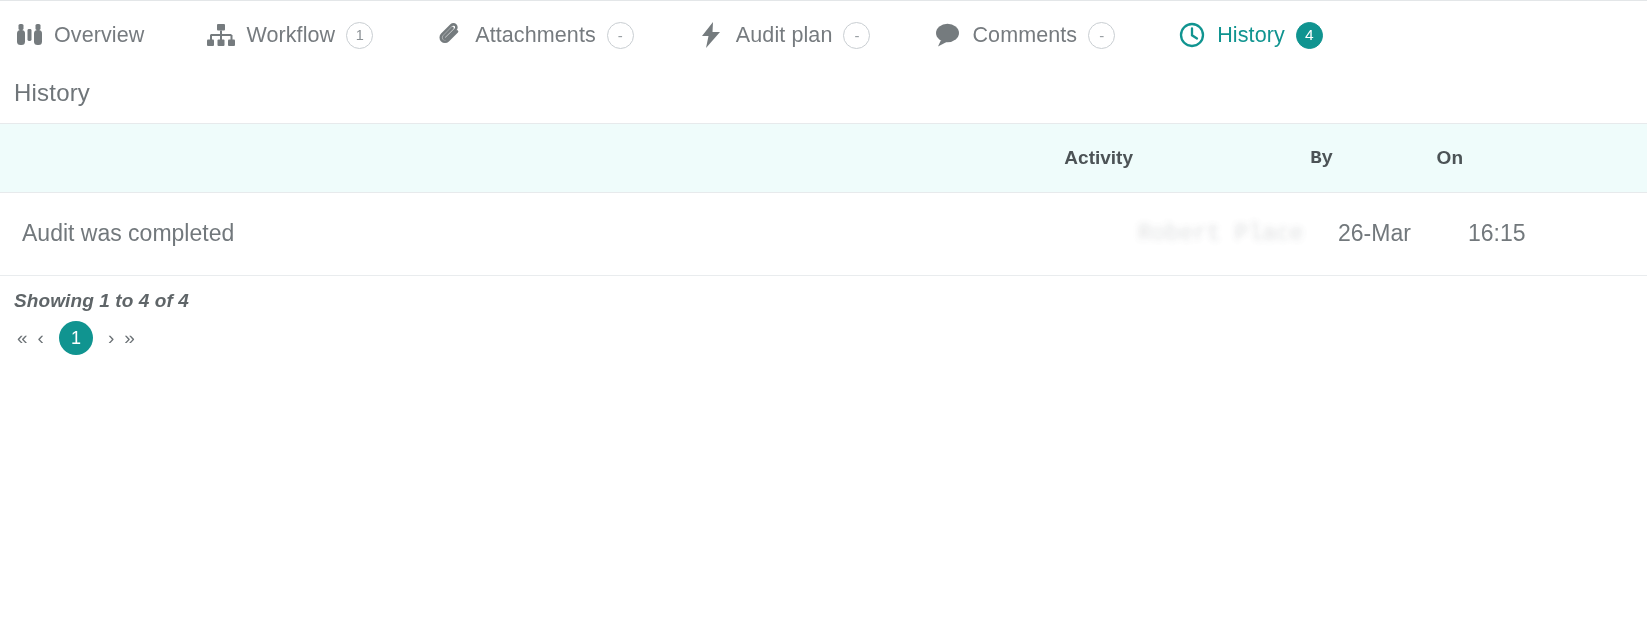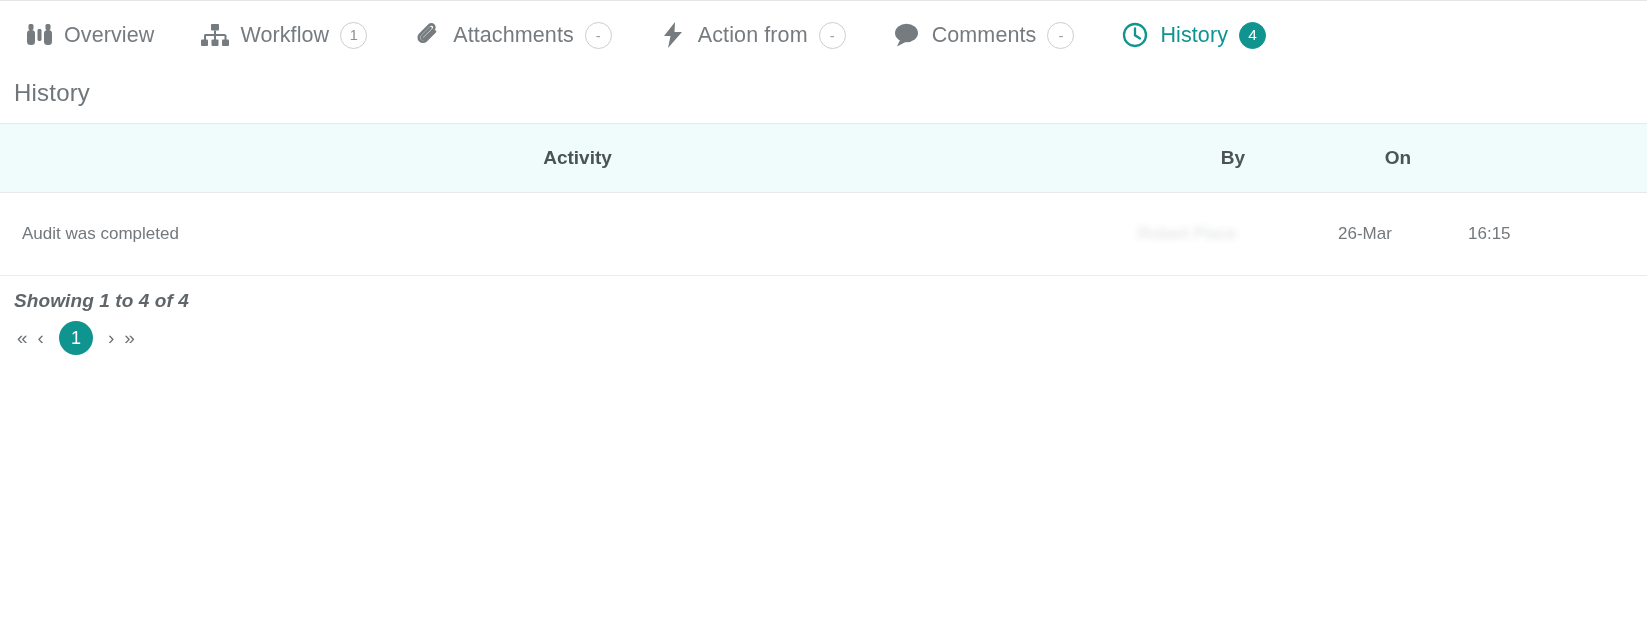--- a/index.html
+++ b/index.html
@@ -15,22 +15,22 @@
     color: #5f6368;
     overflow: hidden;
   }
 
   
   .tabbar {
     display: flex;
     align-items: center;
     height: 69px;
     border-top: 1px solid #e3e6e8;
-    padding-left: 24px;
-    gap: 0px;
+    padding-left: 14px;
+    gap: 16px;
   }
   .tab {
     display: flex;
     align-items: center;
     height: 100%;
     padding: 0 0 0 0;
     margin-right: 46px;
     cursor: pointer;
     user-select: none;
   }
@@ -89,39 +89,39 @@
     margin-top: 16px;
     border-top: 1px solid #e7eaec;
   }
   table.history {
     width: 100%;
     border-collapse: collapse;
     table-layout: fixed;
   }
   table.history thead th {
     background: #effcfb;
-    text-align: center;
+    text-align: right;
     font-size: 19px;
     font-weight: 700;
     color: #4c5356;
     padding: 20px 0 20px 0;
     height: 68px;
     border-bottom: 1px solid #e7eaec;
   }
   table.history tbody td {
-    font-size: 17px;
+    font-size: 23px;
     color: #72787c;
     padding: 26px 0 26px 5px;
     height: 83px;
     border-bottom: 1px solid #e9ecee;
     vertical-align: middle;
     white-space: nowrap;
   }
   .col-activity { width: 1133px; padding-left: 22px !important; }
-  .col-by       { width: 200px; }
+  .col-by       { width: 200px; font-family: Liberation Mono, monospace; }
   .col-on       { width: 130px; margin-left: 28px; }
   .col-at       { width: 184px; }
 
   .redacted {
     color: transparent;
     background: linear-gradient(90deg, rgba(120,126,130,.30), rgba(120,126,130,.30));
     -webkit-background-clip: text;
     background-clip: text;
     filter: blur(3.4px);
     opacity: .85;
@@ -211,21 +211,21 @@
     <span class="tab-label">Attachments</span>
     <span class="badge dash">-</span>
   </div>
 
   <div class="tab">
     <span class="tab-ico">
       <svg width="20" height="26" viewBox="0 0 20 26" fill="currentColor">
         <path d="M12 0 1 14h6.5L5 26 19 10h-7.5z"></path>
       </svg>
     </span>
-    <span class="tab-label">Action from</span>
+    <span class="tab-label">Audit plan</span>
     <span class="badge dash">-</span>
   </div>
 
   <div class="tab">
     <span class="tab-ico">
       <svg width="27" height="24" viewBox="0 0 27 24" fill="currentColor">
         <ellipse cx="13.5" cy="10" rx="11.5" ry="9.2"></ellipse>
         <path d="M7 17 4 23.5 12.5 19z"></path>
       </svg>
     </span>

